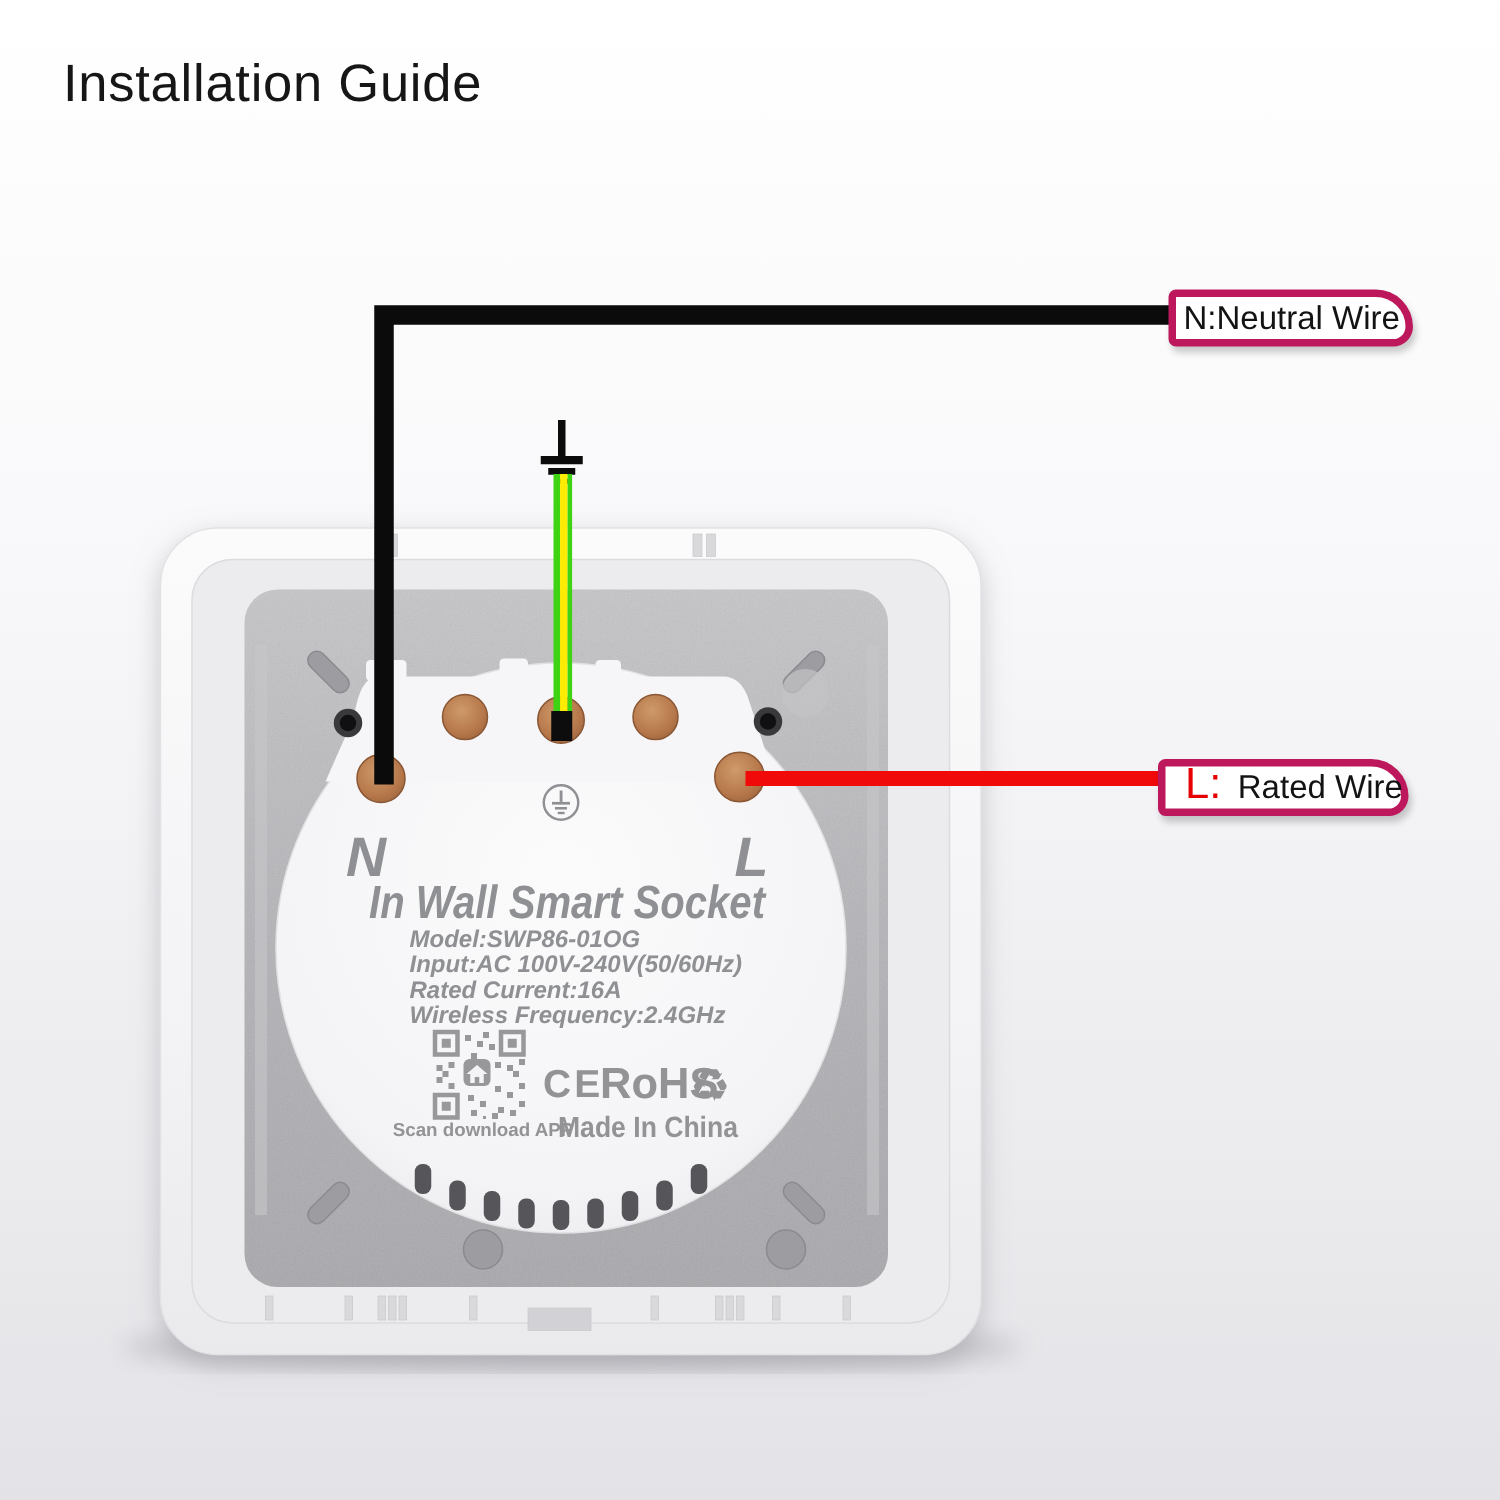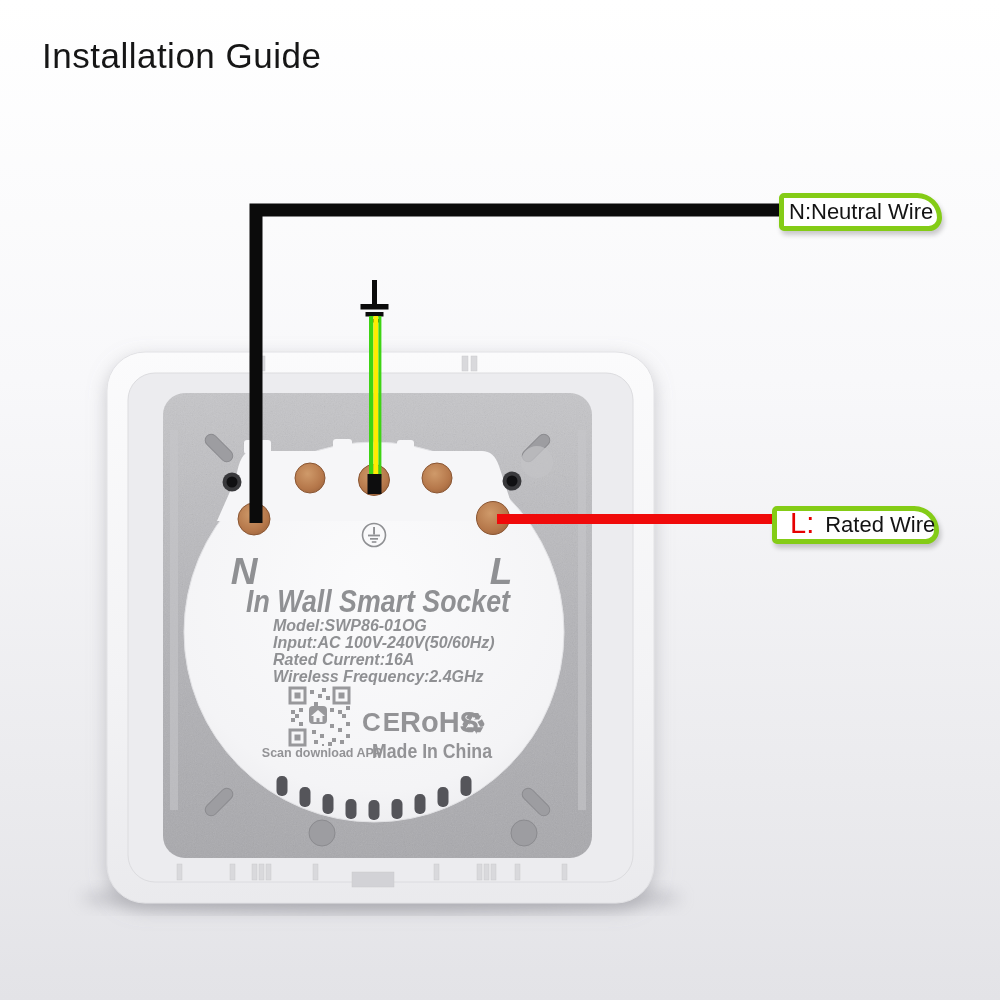--- a/index.html
+++ b/index.html
@@ -9,21 +9,21 @@
     font-family:"Liberation Sans",sans-serif;
   }
   #stage{position:relative;width:1000px;height:876px;}
   #diagram-svg{position:absolute;left:0;top:0;}
   #page-title{
     position:absolute;left:42px;top:36px;
     font-size:35px;color:#161616;letter-spacing:.5px;font-weight:400;
   }
   .callout{
     position:absolute;display:flex;align-items:center;box-sizing:border-box;
-    background:#ffffff;border:5px solid #84cc16;
+    background:#ffffff;border:5px solid #be185d;
     border-radius:6px 30px 16px 6px;
     box-shadow:2px 4px 5px rgba(0,0,0,.20);
     color:#131313;white-space:nowrap;
   }
   #callout-neutral{left:779px;top:193px;width:163px;height:38px;padding-left:5px;font-size:22px;}
   #callout-live{left:772px;top:506px;width:167px;height:38px;padding-left:13px;font-size:22px;}
   .live-prefix{color:#e60000;font-size:29px;line-height:1;margin-right:11px;transform:translateY(-2px);}
   svg text{font-family:"Liberation Sans",sans-serif;}
   .mtext{font-style:italic;font-weight:bold;fill:#8f9093;}
   .gtext{font-weight:bold;fill:#939396;}

